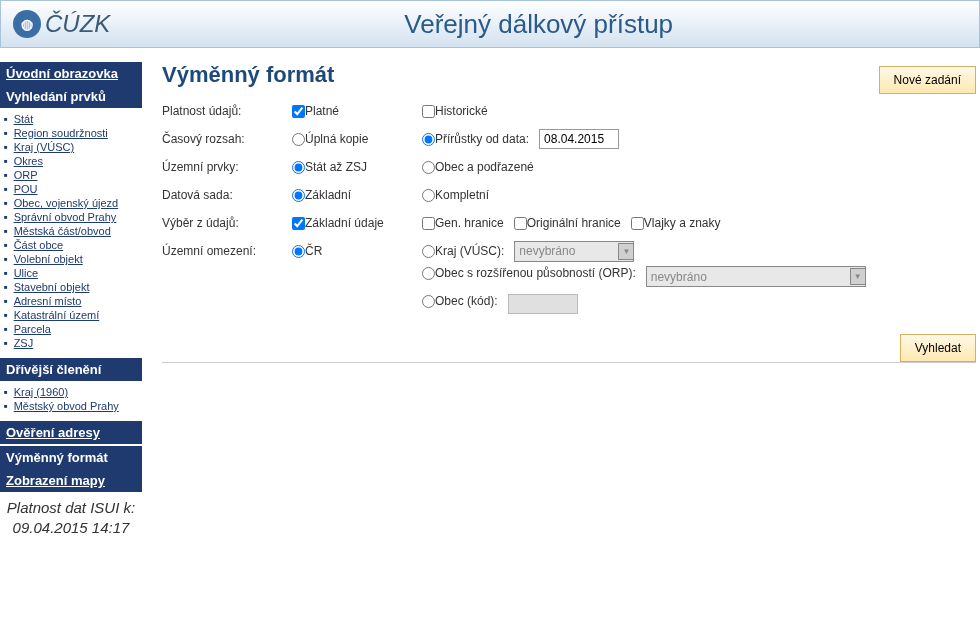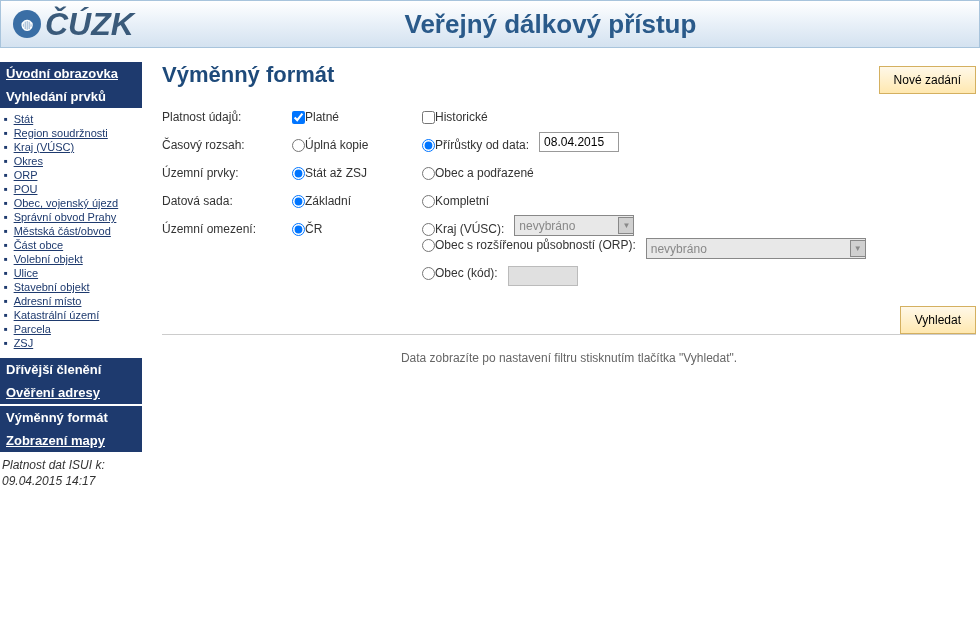--- a/index.html
+++ b/index.html
@@ -1,35 +1,35 @@
 <!DOCTYPE html>
 <html><head>
 <meta charset="utf-8">
 <style>
 * { box-sizing: border-box; margin: 0; padding: 0; }
 body { font-family: Arial, sans-serif; font-size: 12px; background: #fff; color: #333; }
 .page { width: 980px; margin: 0; }
 .header { background: linear-gradient(#fff, #e8f0f8, #d4e2f0); border: 1px solid #a8c4dc; display: flex; align-items: center; padding: 6px 12px; height: 48px; }
 .logo { display: flex; align-items: center; gap: 4px; }
 .logo-icon { width: 28px; height: 28px; border-radius: 50%; background: #3a6ea5; display: flex; align-items: center; justify-content: center; color: #fff; font-weight: bold; font-size: 14px; }
-.logo-text { font-size: 32px; font-weight: bold; color: #3a5a7a; font-style: italic; }
-.header-title { flex: 1; text-align: center; font-size: 26px; font-weight: bold; color: #2a5a8a; }
+.logo-text { font-size: 24px; font-weight: normal; color: #3a5a7a; font-style: italic; }
+.header-title { flex: 1; text-align: center; font-size: 26px; font-weight: normal; color: #2a5a8a; }
 .content { display: flex; margin-top: 14px; }
 .sidebar { width: 142px; flex-shrink: 0; }
 .sidebar-header { background: #1e3a6e; color: #fff; padding: 4px 6px; font-size: 13px; font-weight: bold; text-decoration: underline; }
 .sidebar-header.no-underline { text-decoration: none; }
 .sidebar ul { list-style: none; padding: 4px 0 8px 4px; }
 .sidebar li { display: flex; align-items: center; padding: 1px 0; }
 .sidebar li::before { content: "■"; color: #1e3a6e; font-size: 6px; margin-right: 6px; }
 .sidebar a { color: #1e3a6e; text-decoration: underline; font-size: 11px; }
-.footer-text { font-size: 12px; color: #333; font-style: italic; padding: 6px 2px; line-height: 1.3; }
+.footer-text { font-size: 15px; color: #333; font-style: italic; padding: 6px 2px; line-height: 1.3; text-align: center; }
 .main { flex: 1; padding: 0 4px 0 20px; position: relative; }
 .page-title { font-size: 22px; color: #1e4a7a; margin-bottom: 10px; }
 .new-btn { position: absolute; top: 4px; right: 4px; background: linear-gradient(#fff8e8, #ffe8b0); border: 1px solid #d4b060; padding: 6px 14px; font-size: 12px; cursor: pointer; }
-.form-row { display: flex; align-items: flex-end; min-height: 26px; margin-bottom: 2px; }
+.form-row { display: flex; align-items: center; min-height: 26px; margin-bottom: 2px; }
 .form-label { width: 130px; font-size: 12px; }
 .opt { display: flex; align-items: center; gap: 0; margin-right: 10px; }
 .opt-wide { width: 120px; }
 .opt input[type=radio], .opt input[type=checkbox] { margin: 0; }
 .opt span { font-size: 12px; }
 .text-input { border: 1px solid #999; padding: 2px 4px; font-size: 12px; height: 20px; }
 .text-input.date { width: 80px; }
 .select { border: 1px solid #888; background: #e8e8e8; padding: 2px 4px; font-size: 12px; height: 21px; color: #888; display: flex; align-items: center; justify-content: space-between; }
 .select.w1 { width: 120px; }
 .select.w2 { width: 220px; }
@@ -103,20 +103,28 @@
             <a href="#">Katastrální území</a>
           </li>
           <li>
             <a href="#">Parcela</a>
           </li>
           <li>
             <a href="#">ZSJ</a>
           </li>
         </ul>
     <div class="sidebar-header no-underline">Dřívější členění</div>
+    <ul id="list3">
+          <li>
+            <a href="#">Kraj (1960)</a>
+          </li>
+          <li>
+            <a href="#">Městský obvod Prahy</a>
+          </li>
+        </ul>
     <div class="sidebar-header">Ověření adresy</div>
     <div class="sidebar-header no-underline" style="margin-top:2px">Výměnný formát</div>
     <div class="sidebar-header">Zobrazení mapy</div>
     <div class="footer-text">
       <span>Platnost dat ISUI k:</span><br>
       <span>09.04.2015 14:17</span>
     </div>
   </div>
 
   <div class="main">
@@ -165,20 +173,39 @@
       <div class="opt opt-wide">
             <input type="radio" name="ds" checked="" style="">
             <span>Základní</span>
           </div>
       <div class="opt">
             <input type="radio" name="ds" style="">
             <span>Kompletní</span>
           </div>
     </div>
 
+    <div class="form-row">
+      <div class="form-label">Výběr z údajů:</div>
+      <div class="opt opt-wide">
+            <input type="checkbox" checked="" style="">
+            <span>Základní údaje</span>
+          </div>
+      <div class="opt">
+            <input type="checkbox" style="">
+            <span>Gen. hranice</span>
+          </div>
+      <div class="opt">
+            <input type="checkbox" style="">
+            <span>Originální hranice</span>
+          </div>
+      <div class="opt">
+            <input type="checkbox" style="">
+            <span>Vlajky a znaky</span>
+          </div>
+    </div>
 
     <div class="form-row">
       <div class="form-label">Územní omezení:</div>
       <div class="opt opt-wide">
             <input type="radio" name="uo" checked="" style="">
             <span>ČR</span>
           </div>
       <div class="opt">
             <input type="radio" name="uo" style="">
             <span>Kraj (VÚSC):</span>
@@ -203,16 +230,15 @@
     <div class="row-sub">
       <div class="opt">
             <input type="radio" name="uo" style="">
             <span>Obec (kód):</span>
           </div>
       <div class="grey-input"></div>
     </div>
 
     <button class="search-btn">Vyhledat</button>
     <hr class="divider">
-    <div class="hint">Data zobrazíte po nastavení filtru stisknutím tlačítka "Vyhledat".</div>
   </div>
 </div>
 </div>
 
 </body></html>

